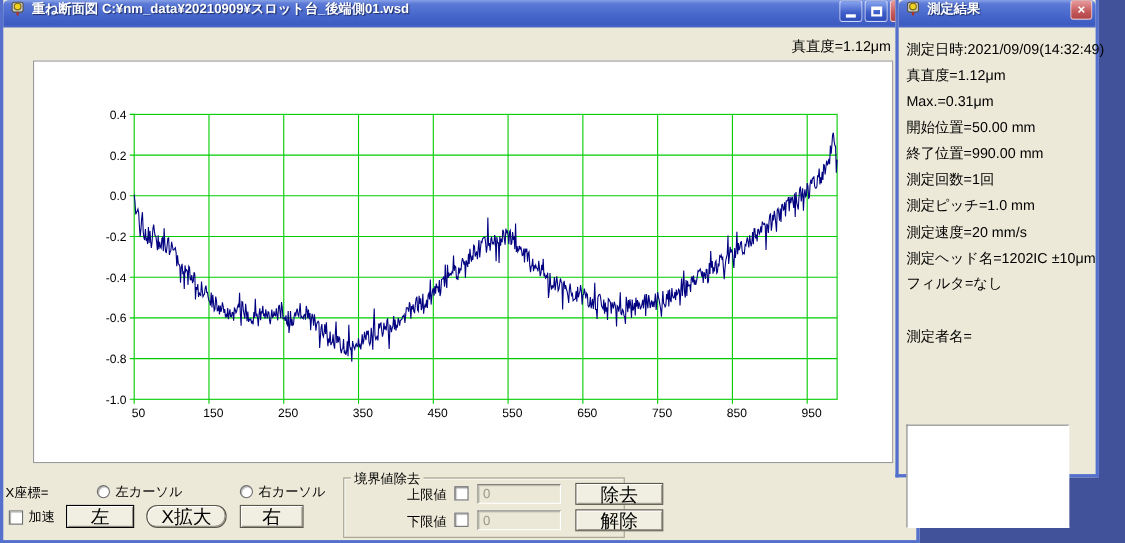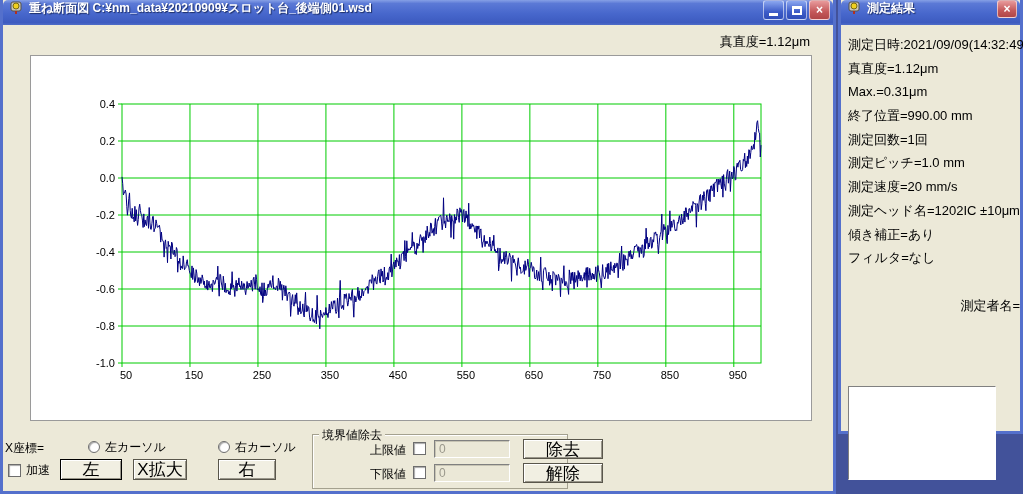--- a/index.html
+++ b/index.html
@@ -2,21 +2,21 @@
 <html><head>
 <meta charset="utf-8">
 <style>
   * { margin:0; padding:0; box-sizing:border-box; }
   html,body { width:1023px; height:494px; overflow:hidden; background:#42529A;
               font-family:"Liberation Sans","DejaVu Sans",sans-serif; }
 
   
   .window { position:absolute; background:#ECE9D8; border:3px solid #5470CC; border-top:none; }
   .win-main { left:0; top:0; width:836px; height:494px; }
-  .win-panel { left:838px; top:0; width:185px; height:434px; }
+  .win-panel { left:814px; top:0; width:185px; height:434px; }
 
   .titlebar { height:25px; display:flex; padding:0 3px 0 5px;
               background:linear-gradient(to bottom,#86A0E6 0%,#5B79D6 14%,#4767CC 55%,#3D5BC0 90%,#4E6CC8 100%);
               border-radius:5px 5px 0 0; }
   .title-text { color:#fff; font-weight:bold; font-size:12px; margin-left:5px;
                 text-shadow:1px 1px 1px #1d2e66; white-space:nowrap; overflow:hidden; flex:1; }
   .tb-buttons { display:flex; gap:2px; }
   .tbtn { width:21px; height:20px; border-radius:3px; display:flex; align-items:center; justify-content:center;
           border:1px solid #ffffff90; color:#fff; font-size:12px; cursor:default; }
   .tbtn.blue { background:linear-gradient(to bottom,#8BA7F0,#3D5CC8 60%,#2F4DB8); }
@@ -42,21 +42,21 @@
   .groupbox { position:absolute; left:309px; top:434px; width:256px; height:55px;
               border:1px solid #A4A18F; box-shadow:inset 1px 1px 0 #fff; }
   .legend { position:absolute; left:6px; top:-8px; background:#ECE9D8; padding:0 3px; font-size:12px; }
   .txtdis { position:absolute; background:#EBE8D7; border-top:1px solid #808080; border-left:1px solid #808080;
             border-bottom:1px solid #fff; border-right:1px solid #fff; box-shadow:inset 1px 1px 0 #c7c4b4;
             color:#9a988c; font-size:12px; padding:1px 4px; }
 
   
   .plines { padding:8px 0 0 7px; }
   .pline { font-size:13px; line-height:23.7px; height:23.7px; white-space:nowrap; color:#000; }
-  .pline.gap { margin-top:24px;text-align:right; }
+  .pline.gap { margin-top:24px; }
   .notesbox { position:absolute; left:7px; top:386px; width:148px; height:94px; background:#fff;
               border-top:1px solid #808080; border-left:1px solid #808080;
               border-bottom:1px solid #fff; border-right:1px solid #fff; }
 
   svg text { font-family:"Liberation Sans","DejaVu Sans",sans-serif; }
 </style>
 </head>
 <body>
 
 <div class="window win-main">
@@ -149,21 +149,21 @@
   </span>
   <span class="lbl" style="left:215px; top:439px;">
     <span class="radio"></span><span>右カーソル</span>
   </span>
 
   <span class="lbl" style="left:5px; top:462px;">
     <span class="checkbox"></span><span>加速</span>
   </span>
 
   <div class="btn3d" style="left:57px; top:459px; width:62px; height:21px; border-color:#000;">左</div>
-  <div class="btn3d" style="left:130px; top:459px; width:54px; height:21px;">X拡大</div>
+  <div class="btn3d" style="left:130px; top:459px; width:73px; height:21px;border-radius:10px;">X拡大</div>
   <div class="btn3d" style="left:215px; top:459px; width:58px; height:21px;">右</div>
 
   <div class="groupbox">
     <span class="legend">境界値除去</span>
 
     <span class="lbl" style="left:57px; top:7px;">上限値</span>
     <span class="checkbox" style="position:absolute; left:100px; top:7px;"></span>
     <div class="txtdis" style="left:121px; top:5px; width:76px; height:18px;">0</div>
     <div class="btn3d" style="left:210px; top:4px; width:80px; height:20px;">除去</div>
 
@@ -186,24 +186,24 @@
     <span class="title-text">測定結果</span>
     <span class="tbtn red g-x" style="width:20px; height:18px;">
         <span>×</span>
       </span>
   </div>
 
   <div class="plines">
     <div class="pline">測定日時:2021/09/09(14:32:49)</div>
     <div class="pline">真直度=1.12μm</div>
     <div class="pline">Max.=0.31μm</div>
+    <div class="pline">開始位置=50.00 mm</div>
     <div class="pline">終了位置=990.00 mm</div>
     <div class="pline">測定回数=1回</div>
     <div class="pline">測定ピッチ=1.0 mm</div>
     <div class="pline">測定速度=20 mm/s</div>
     <div class="pline">測定ヘッド名=1202IC ±10μm</div>
-    <div class="pline">傾き補正=あり</div>
     <div class="pline">フィルタ=なし</div>
     <div class="pline gap">測定者名=</div>
   </div>
 
   <div class="notesbox"></div>
 </div>
 
 </body></html>

